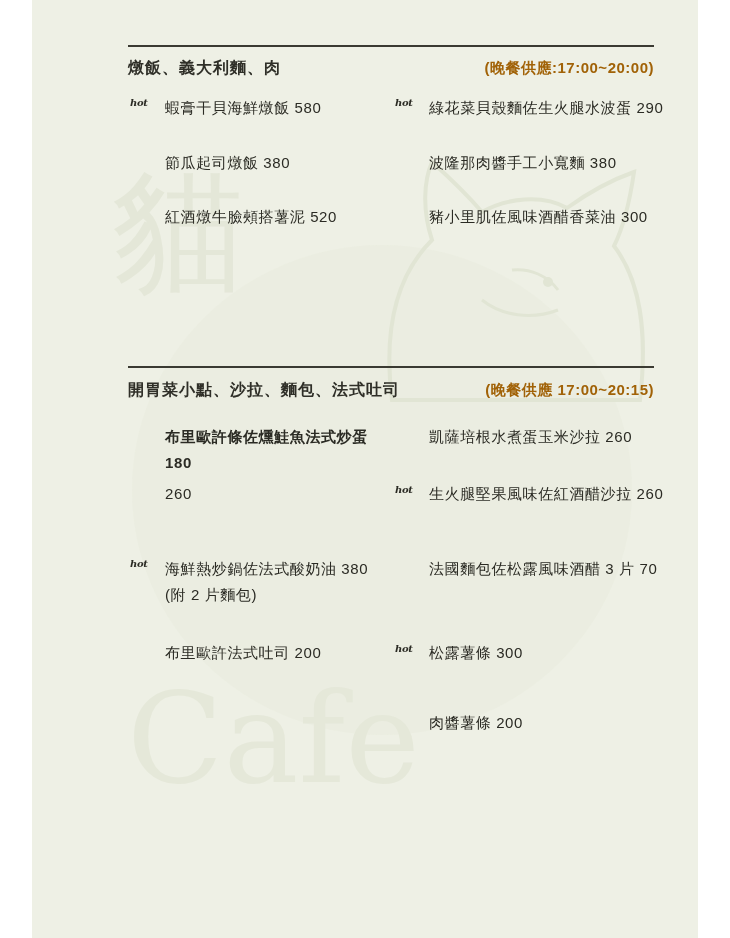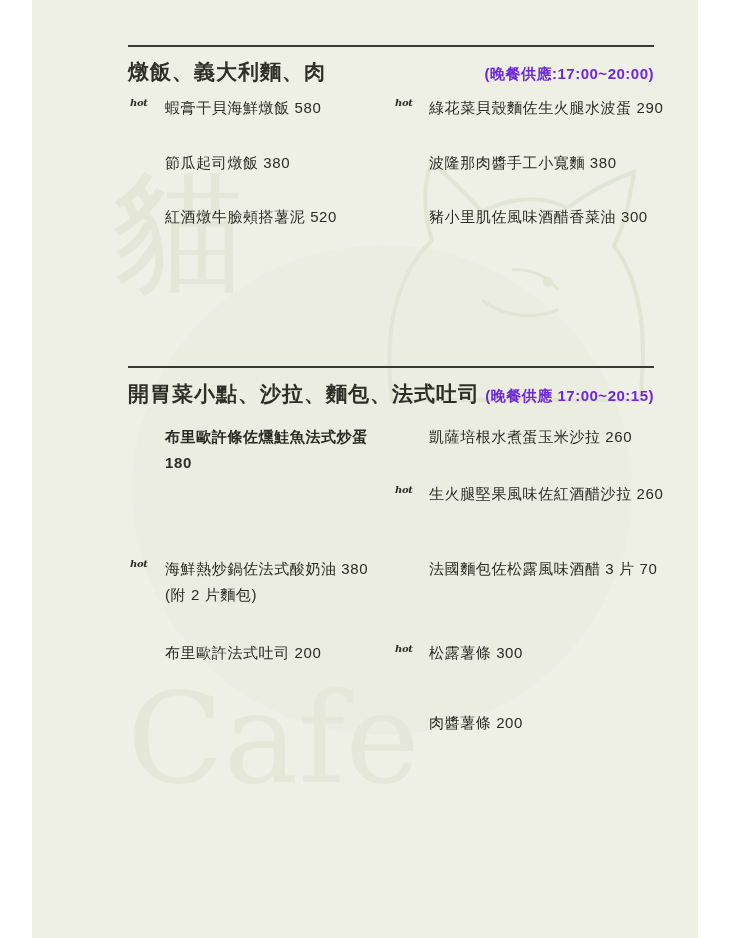--- a/index.html
+++ b/index.html
@@ -87,28 +87,28 @@
   }
   .section-head {
     position: absolute;
     display: flex;
     justify-content: space-between;
     align-items: baseline;
     width: 526px;
     left: 96px;
   }
   .section-title {
-    font-size: 21px;
+    font-size: 16px;
     color: #2f2f28;
     font-weight: 600;
     letter-spacing: 1px;
   }
   .section-note {
     font-size: 15px;
-    color: #6d28d9;
+    color: #a16207;
     font-weight: 600;
     letter-spacing: .5px;
   }
 
   .item {
     position: absolute;
     font-size: 15px;
     line-height: 1.75;
     color: #2b2b24;
     letter-spacing: .6px;
@@ -183,20 +183,21 @@
       </div>
 
       <div class="item" style="left:133px; top:424px; width:228px;font-weight:bold;">
         <span>布里歐許條佐燻鮭魚法式炒蛋 180</span>
       </div>
       <div class="item" style="left:397px; top:424px; width:240px;">
         <span>凱薩培根水煮蛋玉米沙拉 260</span>
       </div>
 
       <div class="item" style="left:133px; top:481px; width:235px;">
+        <span class="line2">260</span>
       </div>
       <div class="hot" style="left:363px; top:484px;">hot</div>
       <div class="item" style="left:397px; top:481px; width:240px;">
         <span>生火腿堅果風味佐紅酒醋沙拉 260</span>
       </div>
 
       <div class="hot" style="left:98px; top:558px;">hot</div>
       <div class="item" style="left:133px; top:556px; width:228px;">
         <span>海鮮熱炒鍋佐法式酸奶油 380</span>
         <span class="line2">(附 2 片麵包)</span>

